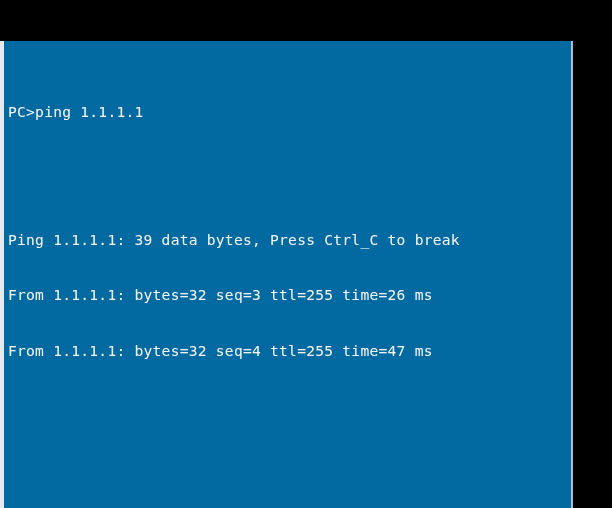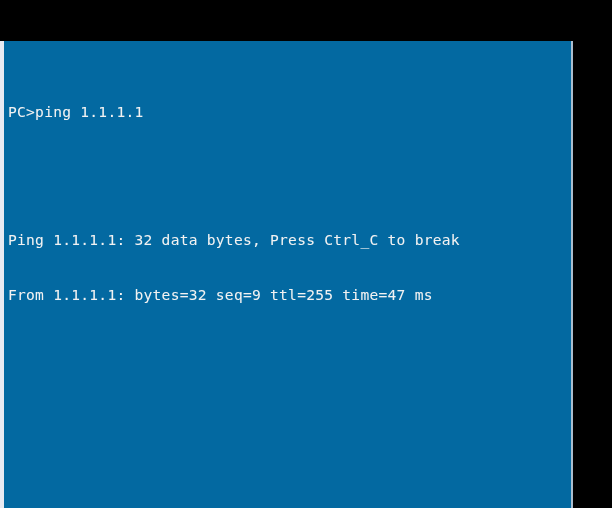--- a/index.html
+++ b/index.html
@@ -89,22 +89,23 @@
 
 <div id="console-window">
 
   <div id="left-rail"></div>
 
   <div id="terminal-output">
 
     <div class="term-line">PC&gt;ping 1.1.1.1</div>
     <div class="term-line blank"></div>
 
-    <div class="term-line">Ping 1.1.1.1: 32 data bytes, Press Ctrl_C to break</div>
-    <div class="term-line">From 1.1.1.1: bytes=32 seq=9 ttl=255 time=47 ms</div>
+    <div class="term-line">Ping 1.1.1.1: 39 data bytes, Press Ctrl_C to break</div>
+    <div class="term-line">From 1.1.1.1: bytes=32 seq=3 ttl=255 time=26 ms</div>
+    <div class="term-line">From 1.1.1.1: bytes=32 seq=4 ttl=255 time=47 ms</div>
 
     
 
     
     
     
     
     
 
     

